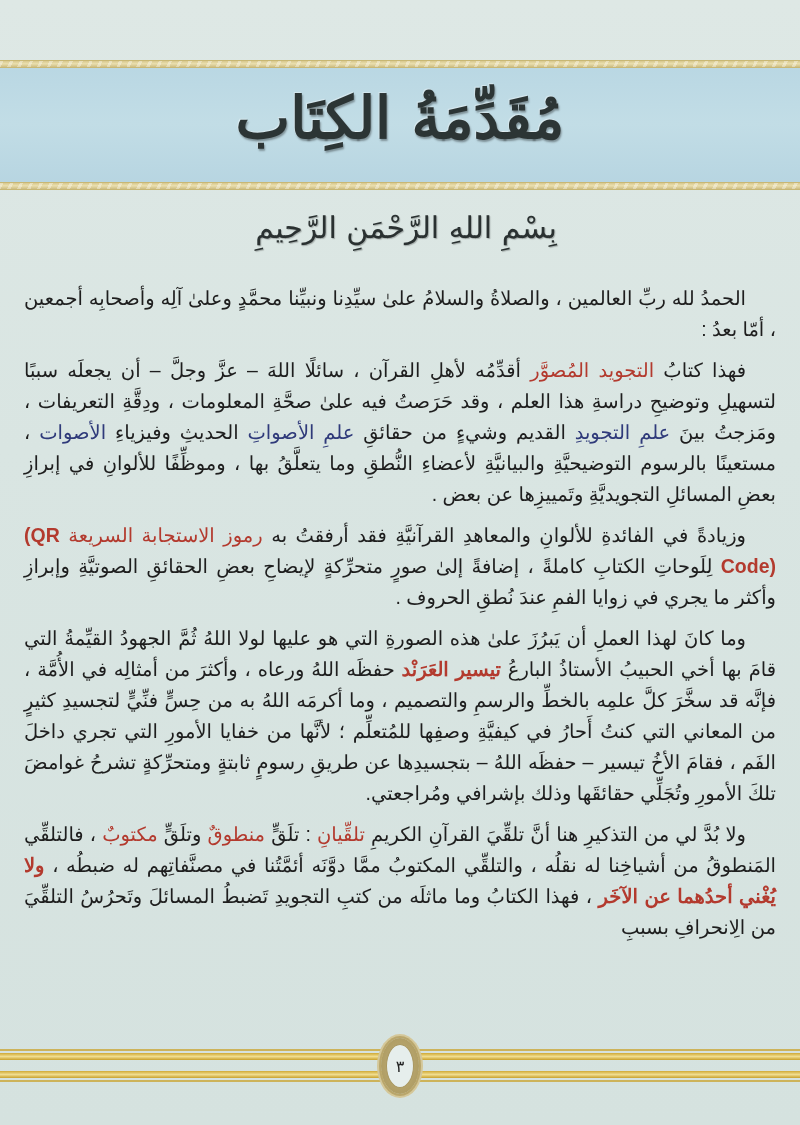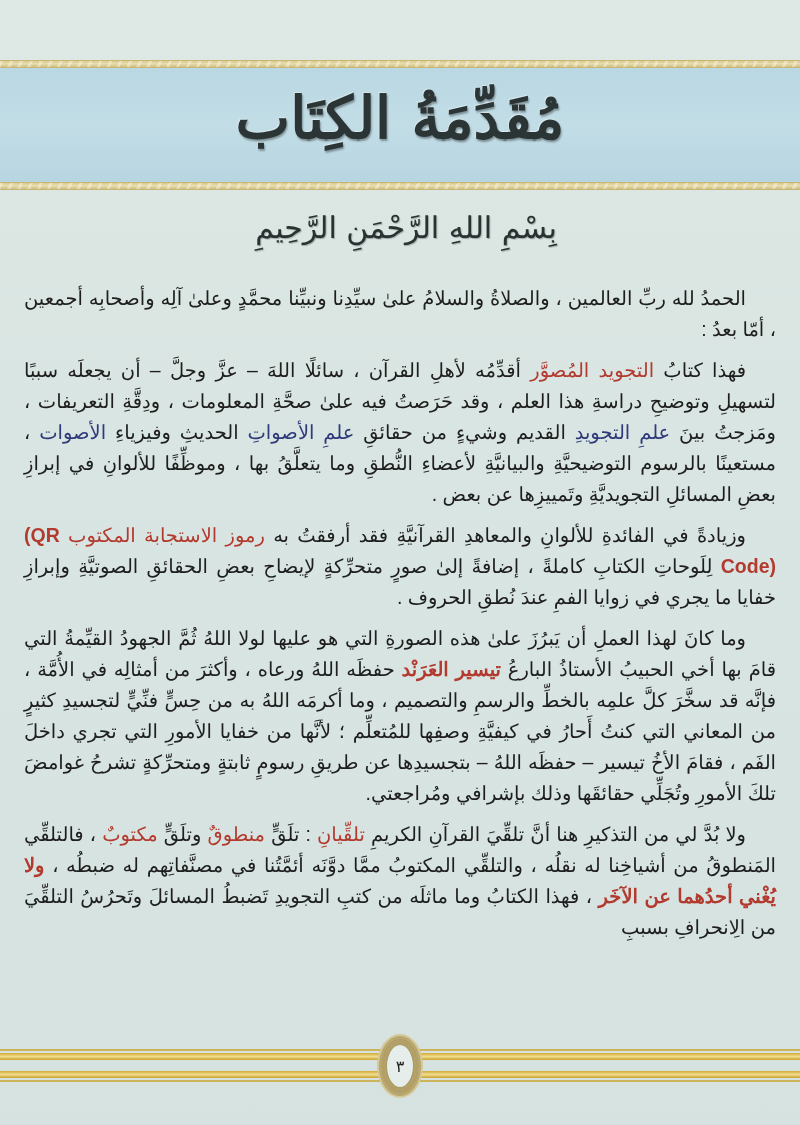--- a/index.html
+++ b/index.html
@@ -138,21 +138,21 @@
   <div class="banner"></div>
   <div class="gold-rule top"></div>
   <div class="gold-rule bottom"></div>
   <h1 class="chapter-title">مُقَدِّمَةُ الكِتَاب</h1>
 
   <div class="basmala">بِسْمِ اللهِ الرَّحْمَنِ الرَّحِيمِ</div>
 
   <div class="body-text">
     <p><span>الحمدُ لله ربِّ العالمين ، والصلاةُ والسلامُ علىٰ سيِّدِنا ونبيِّنا محمَّدٍ وعلىٰ آلِه وأصحابِه أجمعين ، أمّا بعدُ :</span></p>
     <p><span>فهذا كتابُ </span><span class="hl-red">التجويد المُصوَّر</span><span> أقدِّمُه لأهلِ القرآن ، سائلًا اللهَ – عزَّ وجلَّ – أن يجعلَه سببًا لتسهيلِ وتوضيحِ دراسةِ هذا العلم ، وقد حَرَصتُ فيه علىٰ صحَّةِ المعلومات ، ودِقَّةِ التعريفات ، ومَزجتُ بينَ </span><span class="hl-blue">علمِ التجويدِ</span><span> القديم وشيءٍ من حقائقِ </span><span class="hl-blue">علمِ الأصواتِ</span><span> الحديثِ وفيزياءِ </span><span class="hl-blue">الأصوات</span><span> ، مستعينًا بالرسوم التوضيحيَّةِ والبيانيَّةِ لأعضاءِ النُّطقِ وما يتعلَّقُ بها ، وموظِّفًا للألوانِ في إبرازِ بعضِ المسائلِ التجويديَّةِ وتَمييزِها عن بعض .</span></p>
-    <p><span>وزيادةً في الفائدةِ للألوانِ والمعاهدِ القرآنيَّةِ فقد أرفقتُ به </span><span class="hl-red">رموز الاستجابة المكتوب</span><span> </span><span class="hl-red latin">(QR Code)</span><span> لِلَوحاتِ الكتابِ كاملةً ، إضافةً إلىٰ صورٍ متحرِّكةٍ لإيضاحِ بعضِ الحقائقِ الصوتيَّةِ وإبرازِ خفايا ما يجري في زوايا الفمِ عندَ نُطقِ الحروف .</span></p>
+    <p><span>وزيادةً في الفائدةِ للألوانِ والمعاهدِ القرآنيَّةِ فقد أرفقتُ به </span><span class="hl-red">رموز الاستجابة السريعة</span><span> </span><span class="hl-red latin">(QR Code)</span><span> لِلَوحاتِ الكتابِ كاملةً ، إضافةً إلىٰ صورٍ متحرِّكةٍ لإيضاحِ بعضِ الحقائقِ الصوتيَّةِ وإبرازِ وأكثر ما يجري في زوايا الفمِ عندَ نُطقِ الحروف .</span></p>
     <p><span>وما كانَ لهذا العملِ أن يَبرُزَ علىٰ هذه الصورةِ التي هو عليها لولا اللهُ ثُمَّ الجهودُ القيِّمةُ التي قامَ بها أخي الحبيبُ الأستاذُ البارعُ </span><span class="hl-red bold">تيسير العَرَنْد</span><span> حفظَه اللهُ ورعاه ، وأكثرَ من أمثالِه في الأُمَّة ، فإنَّه قد سخَّرَ كلَّ علمِه بالخطِّ والرسمِ والتصميم ، وما أكرمَه اللهُ به من حِسٍّ فنِّيٍّ لتجسيدِ كثيرٍ من المعاني التي كنتُ أَحارُ في كيفيَّةِ وصفِها للمُتعلِّم ؛ لأنَّها من خفايا الأمورِ التي تجري داخلَ الفَم ، فقامَ الأخُ تيسير – حفظَه اللهُ – بتجسيدِها عن طريقِ رسومٍ ثابتةٍ ومتحرِّكةٍ تشرحُ غوامضَ تلكَ الأمورِ وتُجَلِّي حقائقَها وذلك بإشرافي ومُراجعتي.</span></p>
     <p class="no-gap"><span>ولا بُدَّ لي من التذكيرِ هنا أنَّ تلقِّيَ القرآنِ الكريمِ </span><span class="hl-red">تلقِّيانِ</span><span> : تلَقٍّ </span><span class="hl-red">منطوقٌ</span><span> وتلَقٍّ </span><span class="hl-red">مكتوبٌ</span><span> ، فالتلقِّي المَنطوقُ من أشياخِنا له نقلُه ، والتلقِّي المكتوبُ ممَّا دوَّنَه أئمَّتُنا في مصنَّفاتِهم له ضبطُه ، </span><span class="hl-red bold">ولا يُغْني أحدُهما عن الآخَر</span><span> ، فهذا الكتابُ وما ماثلَه من كتبِ التجويدِ تَضبطُ المسائلَ وتَحرُسُ التلقِّيَ من الِانحرافِ بسببِ</span></p>
   </div>
 
   <div class="footer-rule thin1"></div>
   <div class="footer-rule r1"></div>
   <div class="footer-rule r2"></div>
   <div class="footer-rule thin2"></div>
   <div class="page-medallion">
     <div class="inner">٣</div>

